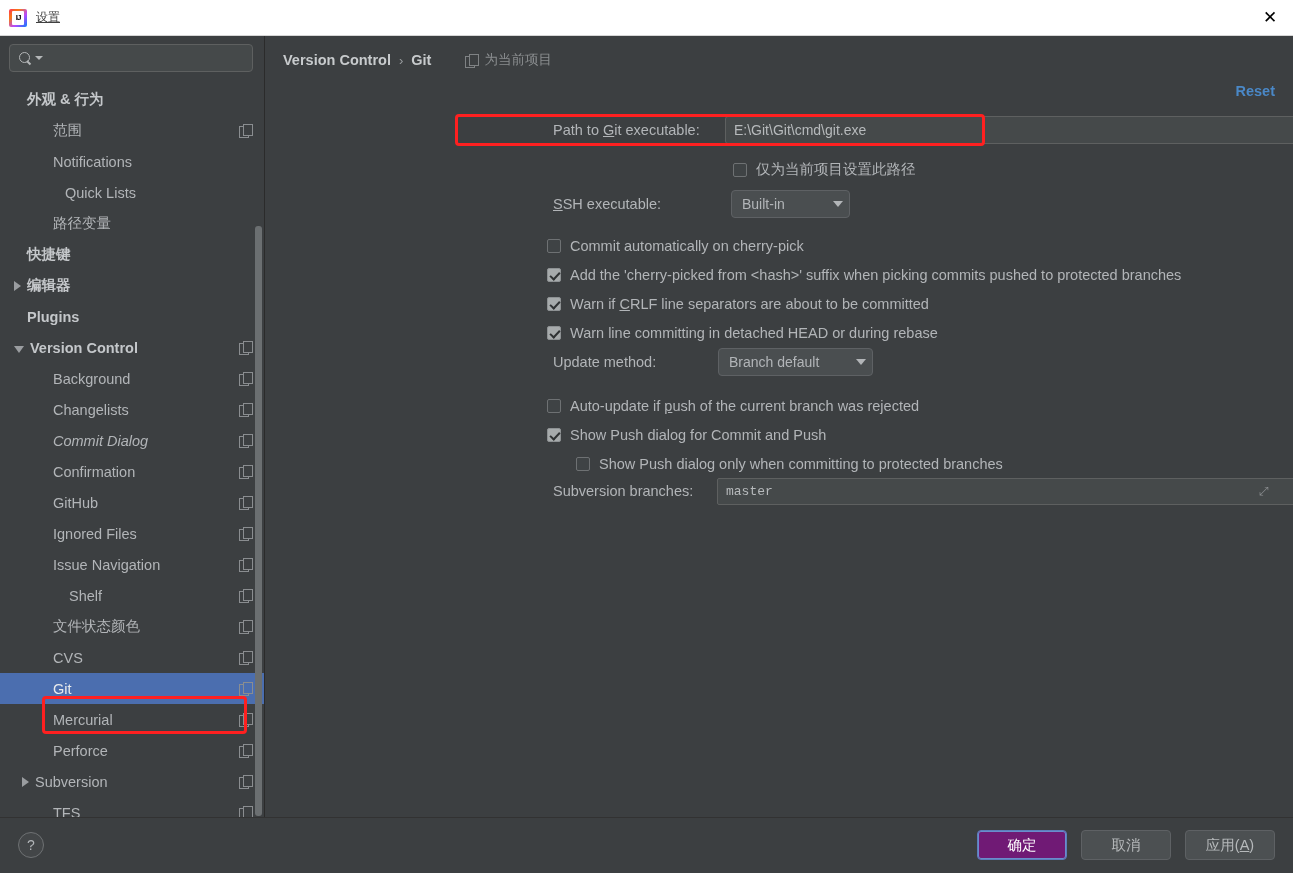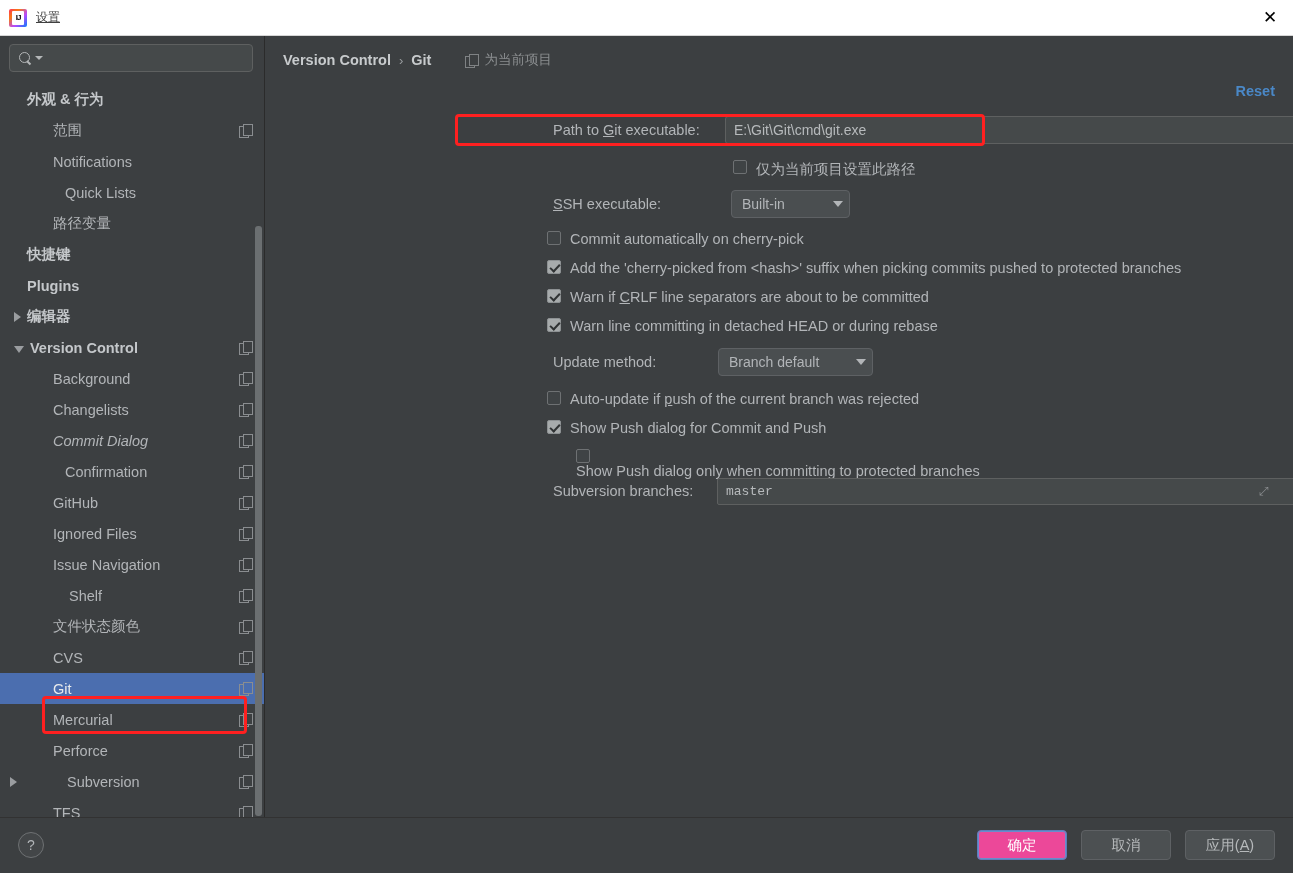--- a/index.html
+++ b/index.html
@@ -149,21 +149,21 @@
 
   #path-row { position: absolute; left: 288px; top: 80px; }
   #path-label { width: 172px; }
   #path-input {
     width: 660px; height: 28px; background: #45494a;
     border: 1px solid #5e6060; border-radius: 3px;
     color: #b7babc; font-size: 14px; font-family: inherit;
     padding: 0 8px; outline: none;
   }
 
-  .chk-row { display: flex; }
+  .chk-row { display: flex; align-items: center; }
   .cbox {
     width: 14px; height: 14px; flex: 0 0 auto; border-radius: 2px;
     border: 1px solid #6e7173; background: #3f4345; position: relative;
     margin-right: 9px; cursor: pointer;
   }
   .cbox.on { background: #a7abac; border-color: #8d9193; }
   .cbox.on::after {
     content: ""; position: absolute; left: 4px; top: 1px;
     width: 4px; height: 8px; border: solid #303334;
     border-width: 0 2px 2px 0; transform: rotate(43deg);
@@ -206,21 +206,21 @@
     display: flex; align-items: center; justify-content: center; cursor: pointer;
   }
   #footer .btns { margin-left: auto; display: flex; gap: 14px; }
   .ft-btn {
     min-width: 90px; height: 30px; border-radius: 4px;
     display: flex; align-items: center; justify-content: center;
     font-size: 14.5px; font-family: inherit; cursor: pointer;
     border: 1px solid #5e6164; background: #4c5052; color: #b6b9bb;
   }
   .ft-btn.primary {
-    background: #ec4899; border-color: #5c7dbd; color: #ffffff;
+    background: #701a75; border-color: #5c7dbd; color: #ffffff;
     box-shadow: 0 0 0 1px #6a8dcb inset;
   }
   .ft-btn u { text-decoration: underline; }
 </style>
 </head>
 <body>
 
 <div id="titlebar">
   <div id="app-icon">
       <div class="glyph"></div>
@@ -258,26 +258,26 @@
         </div>
         <div class="tree-row" style="padding-left: 40px;">
           <span class="arrow none"></span>
           <span class="lbl">路径变量</span>
         </div>
         <div class="tree-row bold" style="padding-left: 14px;">
           <span class="arrow none"></span>
           <span class="lbl">快捷键</span>
         </div>
         <div class="tree-row bold" style="padding-left: 14px;">
-          <span class="arrow none"></span>
-          <span class="lbl">Plugins</span>
-        </div>
-        <div class="tree-row bold" style="padding-left: 14px;">
           <span class="arrow "></span>
           <span class="lbl">编辑器</span>
+        </div>
+        <div class="tree-row bold" style="padding-left: 14px;">
+          <span class="arrow none"></span>
+          <span class="lbl">Plugins</span>
         </div>
         <div class="tree-row bold" style="padding-left: 14px;">
           <span class="arrow down"></span>
           <span class="lbl">Version Control</span>
           <span class="copy-ic"></span>
         </div>
         <div class="tree-row" style="padding-left: 40px;">
           <span class="arrow none"></span>
           <span class="lbl">Background</span>
           <span class="copy-ic"></span>
@@ -285,21 +285,21 @@
         <div class="tree-row" style="padding-left: 40px;">
           <span class="arrow none"></span>
           <span class="lbl">Changelists</span>
           <span class="copy-ic"></span>
         </div>
         <div class="tree-row" style="padding-left: 40px; font-style: italic;">
           <span class="arrow none"></span>
           <span class="lbl">Commit Dialog</span>
           <span class="copy-ic"></span>
         </div>
-        <div class="tree-row" style="padding-left: 52px;">
+        <div class="tree-row" style="padding-left: 20px; gap: 20px;">
           <span class="arrow none"></span>
           <span class="lbl">Confirmation</span>
           <span class="copy-ic"></span>
         </div>
         <div class="tree-row" style="padding-left: 40px;">
           <span class="arrow none"></span>
           <span class="lbl">GitHub</span>
           <span class="copy-ic"></span>
         </div>
         <div class="tree-row" style="padding-left: 40px;">
@@ -335,21 +335,21 @@
         <div class="tree-row" style="padding-left: 40px;">
           <span class="arrow none"></span>
           <span class="lbl">Mercurial</span>
           <span class="copy-ic"></span>
         </div>
         <div class="tree-row" style="padding-left: 40px;">
           <span class="arrow none"></span>
           <span class="lbl">Perforce</span>
           <span class="copy-ic"></span>
         </div>
-        <div class="tree-row" style="padding-left: 10px; gap: 44px;">
+        <div class="tree-row" style="padding-left: 22px;">
           <span class="arrow "></span>
           <span class="lbl">Subversion</span>
           <span class="copy-ic"></span>
         </div>
         <div class="tree-row" style="padding-left: 40px;">
           <span class="arrow none"></span>
           <span class="lbl">TFS</span>
           <span class="copy-ic"></span>
         </div>
       </div>
@@ -423,21 +423,21 @@
 
     <div id="push-group" style="position:absolute;left:282px;top:355px;">
         <div class="chk-row" style="height: 29px; margin-left: 0px;">
           <span class="cbox"></span>
           <span class="chk-lbl"><span>Auto-update if </span><u>p</u><span>ush of the current branch was rejected</span></span>
         </div>
         <div class="chk-row" style="height: 29px; margin-left: 0px;">
           <span class="cbox on"></span>
           <span class="chk-lbl">Show Push dialog for Commit and Push</span>
         </div>
-        <div class="chk-row" style="height: 29px; margin-left: 29px; flex-direction: column;">
+        <div class="chk-row" style="height: 29px; margin-left: 29px;">
           <span class="cbox"></span>
           <span class="chk-lbl">Show Push dialog only when committing to protected branches</span>
         </div>
       </div>
 
     <div class="field-row" style="position:absolute;left:288px;top:447px;">
       <span class="flabel">Subversion branches:</span>
     </div>
     <input id="pb-input" type="text" value="master" style="">
     <span id="pb-expand">⤢</span>

